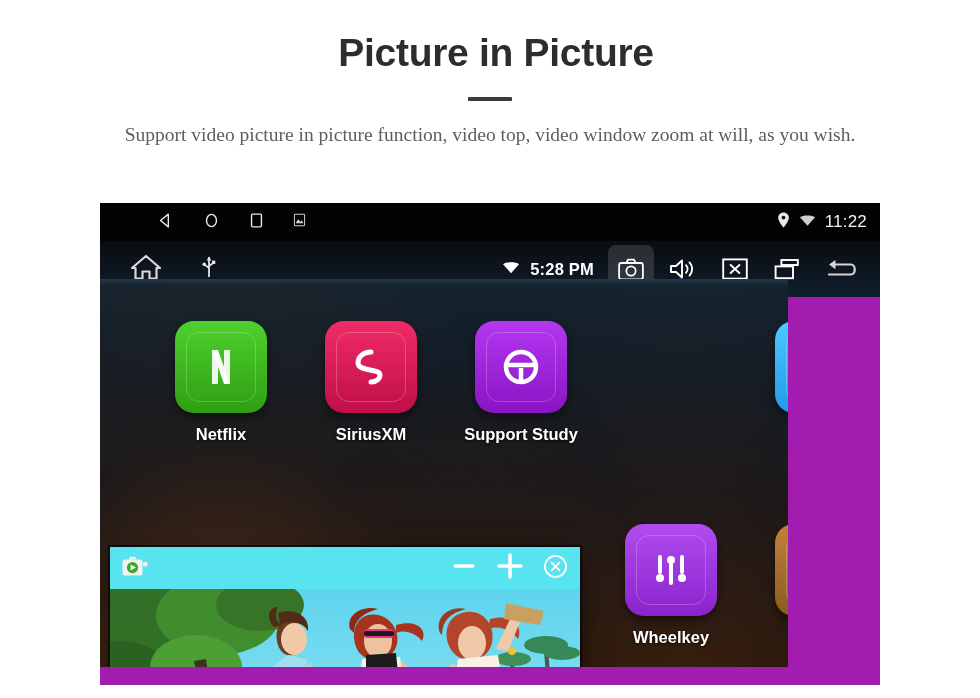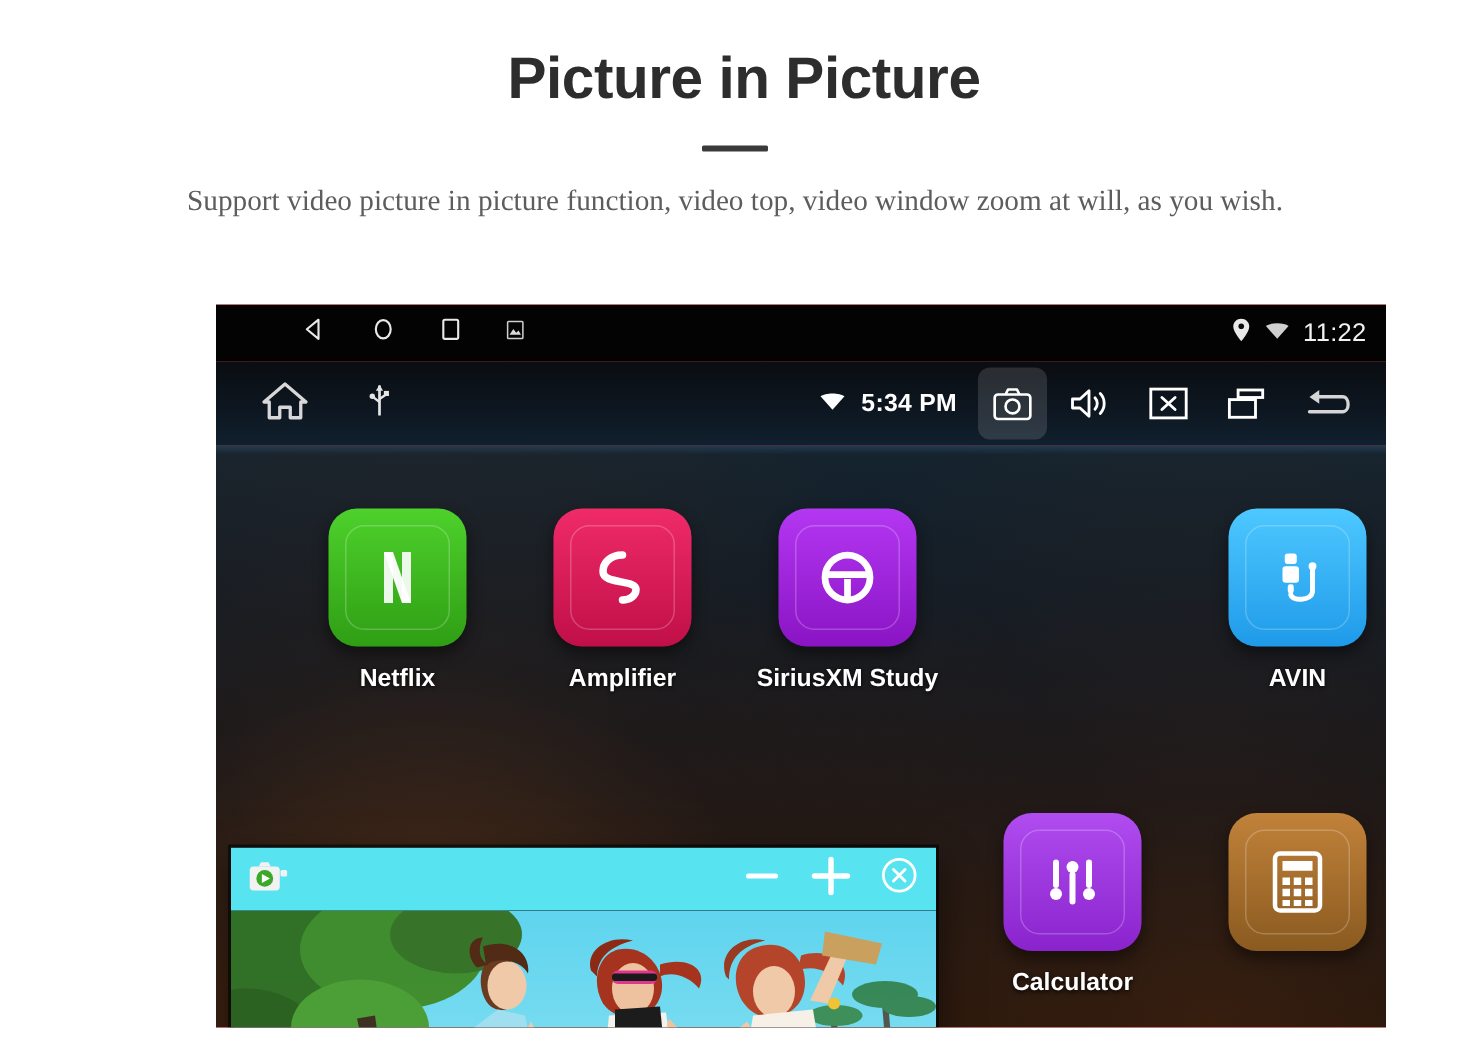--- a/index.html
+++ b/index.html
@@ -22,21 +22,21 @@
   }
   .promo-sub {
     font-size: 19.5px; color: #5d5d5d; line-height: 1.42;
     width: 880px; margin: 0 auto; font-weight: 400; font-family: Liberation Serif, serif;
   }
 
   
   .device {
     position: absolute; left: 100px; top: 203px;
     width: 780px; height: 482px;
-    overflow: hidden; background: #ef4444; margin-left: 44px;
+    overflow: hidden; background: #a21caf;
   }
 
   
   .status-bar {
     position: absolute; left:0; top:0; width: 780px; height: 38px;
     background: #030303; display: flex; align-items: center;
   }
   .sb-left { display: flex; align-items: center; gap: 29px; padding-left: 57px; }
   .sb-right {
     position: absolute; right: 13px; top: 0; height: 38px;
@@ -57,21 +57,21 @@
   }
   .nav-clock { color: #fff; font-size: 16.5px; font-weight: bold; margin-right: 8px; letter-spacing: .2px; }
   .nav-btn {
     width: 46px; height: 48px; display: flex; align-items: center; justify-content: center;
     border-radius: 8px;
   }
   .nav-btn.active { background: rgba(255,255,255,0.13); }
 
   
   .launcher {
-    position: absolute; left: 0; top: 94px; width: 780px; height: 388px;
+    position: absolute; left: 0; top: 76px; width: 688px; height: 388px;
     background:
       radial-gradient(circle at 18% 100%, rgba(150,80,30,0.55) 0%, rgba(90,48,20,0.25) 32%, rgba(0,0,0,0) 62%),
       radial-gradient(circle at 85% 100%, rgba(120,62,25,0.35) 0%, rgba(0,0,0,0) 55%),
       linear-gradient(180deg, #16242f 0%, #0e1a26 26%, #0a1018 60%, #140d09 100%);
     overflow: hidden;
   }
   .launcher::after {
     content: ""; position: absolute; left: 0; top: 0; width: 780px; height: 6px;
     background: linear-gradient(180deg, rgba(60,110,160,.30), rgba(0,0,0,0));
   }
@@ -189,21 +189,21 @@
           </svg>
       </span>
     </div>
 
     <div class="nav-right">
       <span style="margin-right:4px">
         <svg width="18" height="14" viewBox="0 0 18 14">
             <path d="M1 4.2 C4 1.6 14 1.6 17 4.2 L9 13.2 Z" fill="#ffffff"></path>
           </svg>
       </span>
-      <span class="nav-clock">5:34 PM</span>
+      <span class="nav-clock">5:28 PM</span>
 
       <span class="nav-btn active">
         <svg width="26" height="23" viewBox="0 0 28 24">
             <rect x="1.2" y="5" width="25.6" height="17.6" rx="2.4" fill="none" stroke="#ffffff" stroke-width="1.9"></rect>
             <path d="M9 5 L10.8 1.4 L17.2 1.4 L19 5" fill="none" stroke="#ffffff" stroke-width="1.9" stroke-linejoin="round"></path>
             <circle cx="14" cy="13.6" r="5" fill="none" stroke="#ffffff" stroke-width="1.9"></circle>
           </svg>
       </span>
 
       <span class="nav-btn">
@@ -256,35 +256,35 @@
 
       <div class="app-cell" style="left:196px; top:42px;">
         <div class="app-tile" style="background:linear-gradient(180deg,#ef2b68,#c00f48)">
           <span class="inner-ring"></span>
           <span class="glyph">
               <svg width="42" height="42" viewBox="0 0 42 42">
                 <path d="M21 6 C13 6 8 11 8 17 C8 26 30 22 30 29 C30 33 26 36 21 36" fill="none" stroke="#fff" stroke-width="5" stroke-linecap="round"></path>
               </svg>
             </span>
         </div>
-        <div class="app-label">Amplifier</div>
+        <div class="app-label">SiriusXM</div>
       </div>
 
       <div class="app-cell" style="left:346px; top:42px;">
         <div class="app-tile" style="background:linear-gradient(180deg,#b437f2,#8a14c4)">
           <span class="inner-ring"></span>
           <span class="glyph">
               <svg width="46" height="46" viewBox="0 0 46 46">
                 <circle cx="23" cy="23" r="15" fill="none" stroke="#fff" stroke-width="4.5"></circle>
                 <path d="M8.5 21 L37.5 21" stroke="#fff" stroke-width="4.5"></path>
                 <path d="M23 24 L23 38" stroke="#fff" stroke-width="4.5"></path>
               </svg>
             </span>
         </div>
-        <div class="app-label">SiriusXM Study</div>
+        <div class="app-label">Support Study</div>
       </div>
 
 
       <div class="app-cell" style="left:646px; top:42px;">
         <div class="app-tile" style="background:linear-gradient(180deg,#4ec8ff,#1f9ae9)">
           <span class="inner-ring"></span>
           <span class="glyph">
               <svg width="42" height="44" viewBox="0 0 42 44">
                 <rect x="12.5" y="6" width="8" height="7" rx="2" fill="#fff"></rect>
                 <rect x="11" y="14.5" width="11" height="11" rx="2.2" fill="#fff"></rect>
@@ -304,21 +304,21 @@
               <svg width="42" height="42" viewBox="0 0 42 42">
                 <path d="M10 8 L10 23" stroke="#fff" stroke-width="4" stroke-linecap="round"></path>
                 <circle cx="10" cy="29" r="4" fill="#fff"></circle>
                 <path d="M21 16 L21 34" stroke="#fff" stroke-width="4" stroke-linecap="round"></path>
                 <circle cx="21" cy="11" r="4" fill="#fff"></circle>
                 <path d="M32 8 L32 23" stroke="#fff" stroke-width="4" stroke-linecap="round"></path>
                 <circle cx="32" cy="29" r="4" fill="#fff"></circle>
               </svg>
             </span>
         </div>
-        <div class="app-label">Calculator</div>
+        <div class="app-label">Wheelkey</div>
       </div>
 
       <div class="app-cell" style="left:646px; top:245px;">
         <div class="app-tile" style="background:linear-gradient(180deg,#c1823a,#8a5a20)">
           <span class="inner-ring"></span>
           <span class="glyph">
               <svg width="40" height="44" viewBox="0 0 40 44">
                 <rect x="5" y="3" width="30" height="38" rx="3.4" fill="none" stroke="#fff" stroke-width="3"></rect>
                 <rect x="10" y="8" width="20" height="6.5" fill="#fff"></rect>
                 <rect x="10" y="19" width="5" height="5" fill="#fff"></rect>

